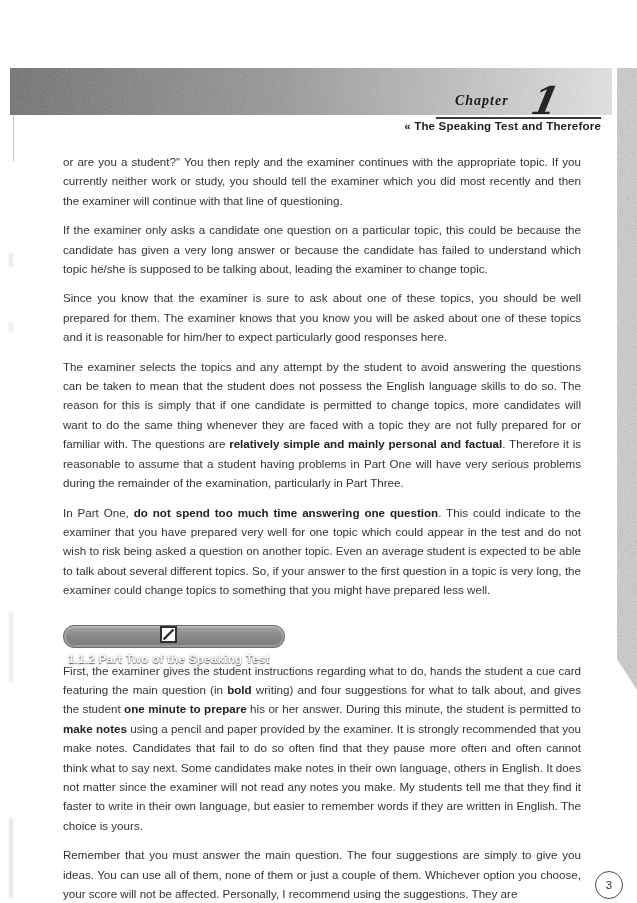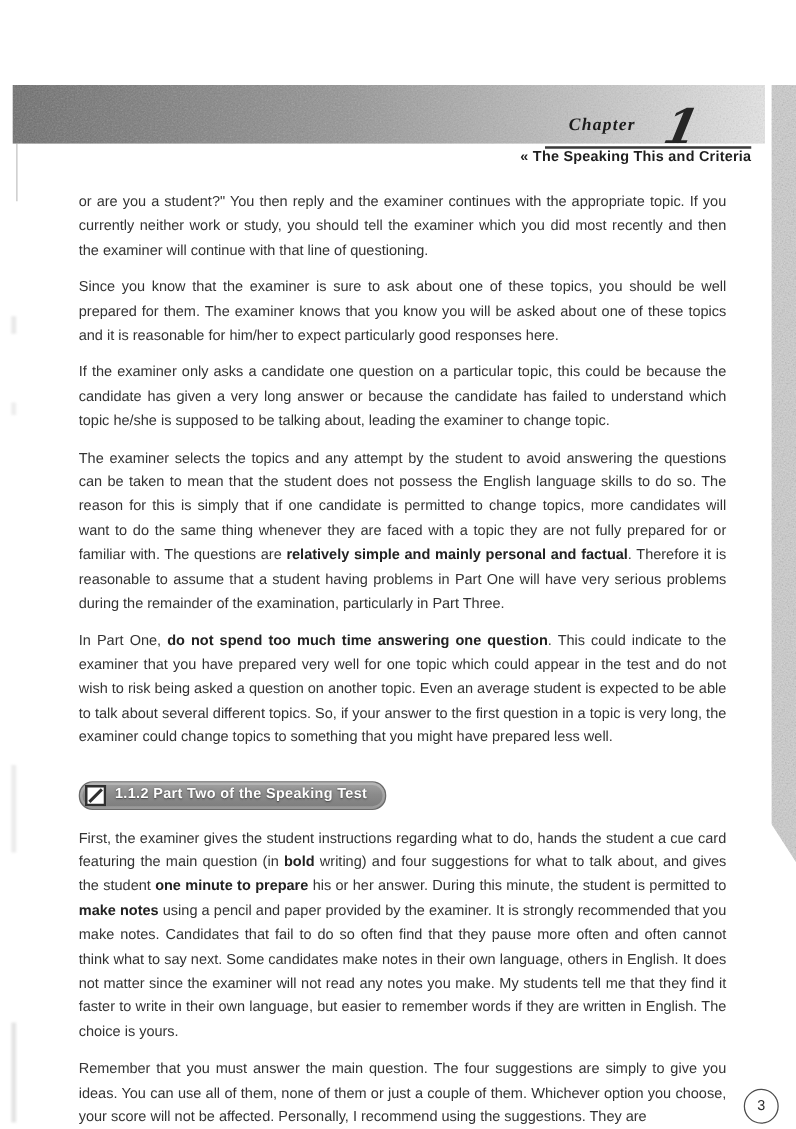--- a/index.html
+++ b/index.html
@@ -61,20 +61,21 @@
   .para{margin:0 0 10px 0;}
   .para .bold{font-weight:bold;color:#222222;margin-top:13px;}
   
   .section-pill{
     margin:15px 0 13px 0;
     display:inline-flex;align-items:center;gap:7px;
     height:21px;padding:0 14px 0 4px;
     background:linear-gradient(180deg,#a3a3a3 0%,#8b8b8b 45%,#7c7c7c 100%);
     border:1px solid #6b6b6b;border-radius:11px;
     box-shadow:inset 0 0 0 2px rgba(255,255,255,0.22);
+    flex-direction:column;
   }
   .pill-icon{
     width:13px;height:13px;background:#ffffff;border:2px solid #2f2f2f;
     box-sizing:content-box;flex:0 0 auto;position:relative;
   }
   .pill-icon svg{position:absolute;left:0;top:0;}
   .pill-title{
     font-size:11.5px;font-weight:bold;color:#ffffff;letter-spacing:.3px;
     text-shadow:0 1px 1px rgba(60,60,60,.8), 0 0 2px rgba(90,90,90,.6);
     white-space:nowrap;
@@ -110,21 +111,21 @@
       <rect width="602" height="47" filter="url(#bandNoise)" opacity="0.33"></rect>
     </svg>
   </div>
   <div class="band-tail"></div>
 
   <div class="chapter-line">
     <span class="chapter-word">Chapter</span>
     <span class="chapter-num">1</span>
   </div>
   <div class="chapter-rule"></div>
-  <div class="chapter-subtitle">« The Speaking This and Criteria</div>
+  <div class="chapter-subtitle">« The Speaking Test and Therefore</div>
 
   <div class="edge-strip">
     <svg width="20" height="622">
       <defs>
         <filter id="stripNoise">
           <feTurbulence type="fractalNoise" baseFrequency="0.8" numOctaves="3" stitchTiles="stitch"></feTurbulence>
           <feColorMatrix type="saturate" values="0"></feColorMatrix>
         </filter>
       </defs>
       <rect width="20" height="622" fill="#cdcdcd"></rect>
@@ -132,22 +133,22 @@
     </svg>
   </div>
 
   <div class="smudge s1"></div>
   <div class="smudge s2"></div>
   <div class="smudge s3"></div>
   <div class="smudge s4"></div>
 
   <div class="content">
     <div class="para"><span>or are you a student?" You then reply and the examiner continues with the appropriate topic. If you currently neither work or study, you should tell the examiner which you did most recently and then the examiner will continue with that line of questioning.</span></div>
+    <div class="para"><span>If the examiner only asks a candidate one question on a particular topic, this could be because the candidate has given a very long answer or because the candidate has failed to understand which topic he/she is supposed to be talking about, leading the examiner to change topic.</span></div>
     <div class="para"><span>Since you know that the examiner is sure to ask about one of these topics, you should be well prepared for them. The examiner knows that you know you will be asked about one of these topics and it is reasonable for him/her to expect particularly good responses here.</span></div>
-    <div class="para"><span>If the examiner only asks a candidate one question on a particular topic, this could be because the candidate has given a very long answer or because the candidate has failed to understand which topic he/she is supposed to be talking about, leading the examiner to change topic.</span></div>
     <div class="para"><span>The examiner selects the topics and any attempt by the student to avoid answering the questions can be taken to mean that the student does not possess the English language skills to do so. The reason for this is simply that if one candidate is permitted to change topics, more candidates will want to do the same thing whenever they are faced with a topic they are not fully prepared for or familiar with. The questions are </span><span class="bold">relatively simple and mainly personal and factual</span><span>. Therefore it is reasonable to assume that a student having problems in Part One will have very serious problems during the remainder of the examination, particularly in Part Three.</span></div>
     <div class="para"><span>In Part One, </span><span class="bold">do not spend too much time answering one question</span><span>. This could indicate to the examiner that you have prepared very well for one topic which could appear in the test and do not wish to risk being asked a question on another topic. Even an average student is expected to be able to talk about several different topics. So, if your answer to the first question in a topic is very long, the examiner could change topics to something that you might have prepared less well.</span></div>
 
     <div class="section-pill">
       <span class="pill-icon">
         <svg width="13" height="13">
             <line x1="1.5" y1="11.5" x2="11.5" y2="1.5" stroke="#2f2f2f" stroke-width="2.4"></line>
           </svg>
       </span>
       <span class="pill-title">1.1.2 Part Two of the Speaking Test</span>

